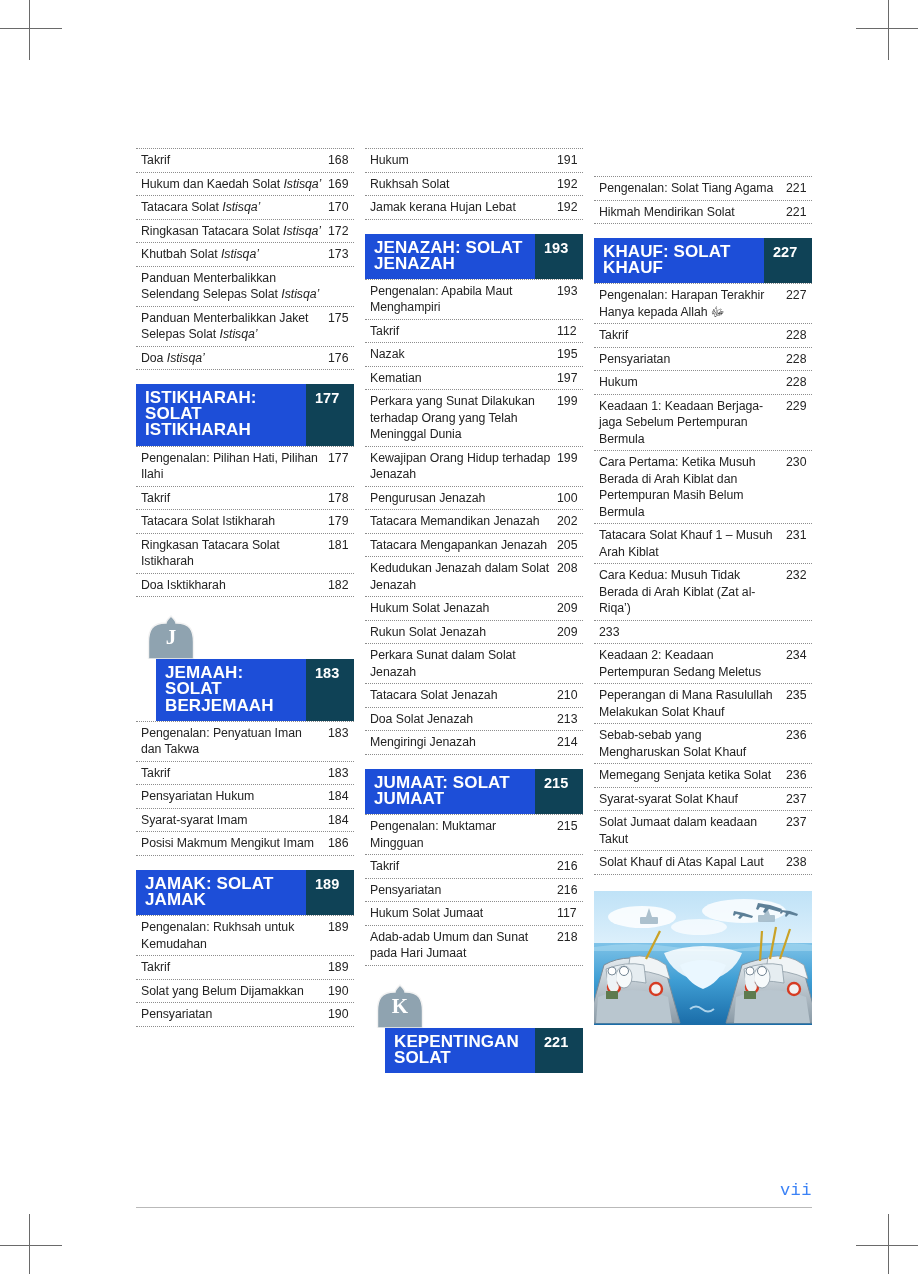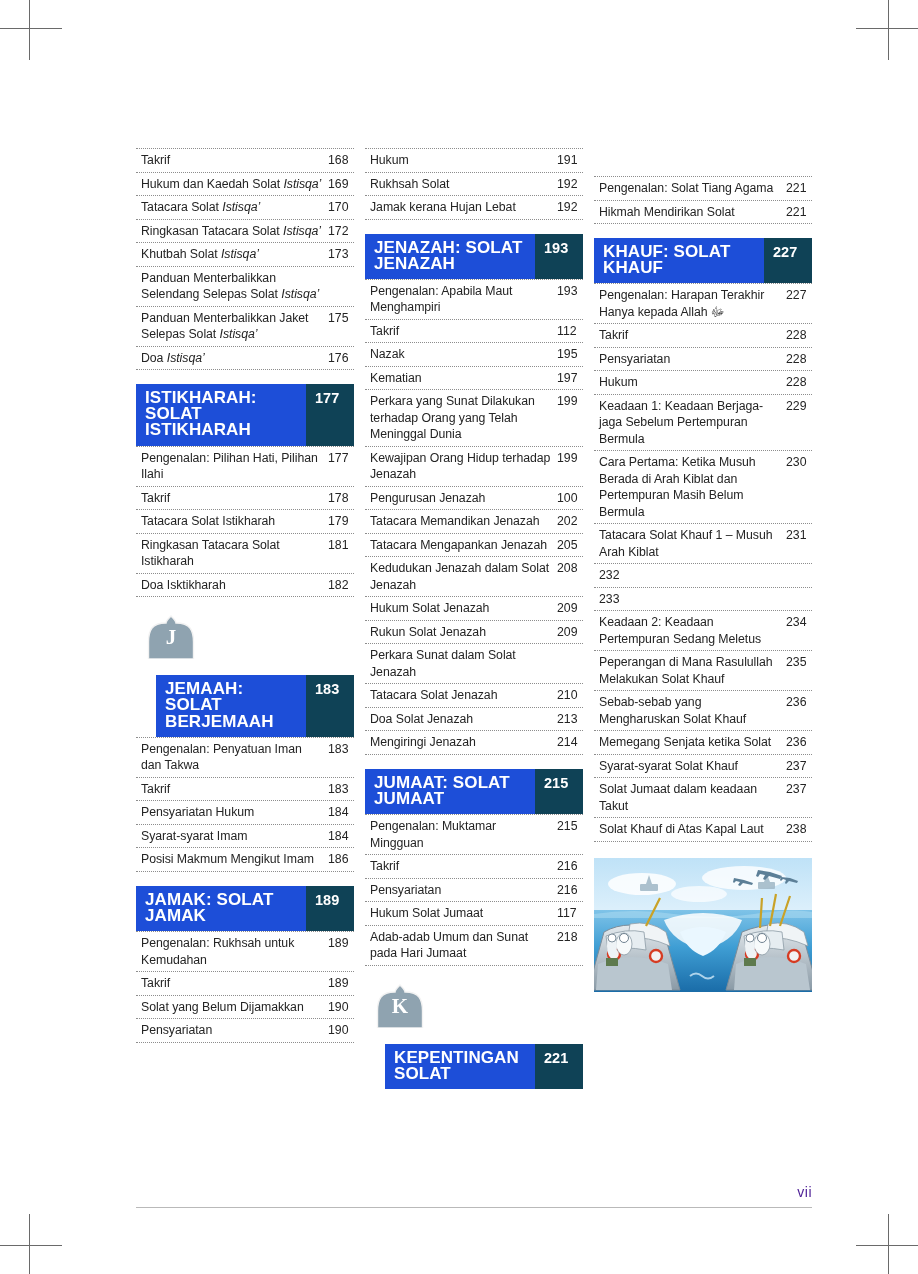--- a/index.html
+++ b/index.html
@@ -134,21 +134,21 @@
     left: 0;
     top: 12px;
     width: 52px;
     text-align: center;
     color: #ffffff;
     font-family: "Liberation Serif", serif;
     font-weight: bold;
     font-size: 21px;
     line-height: 21px;
   }
-  .badge-wrap + .chapter { margin-top: 16px; padding-left: 20px; }
+  .badge-wrap + .chapter { margin-top: 0; padding-left: 20px; }
 
   
   .illus {
     margin-top: 16px;
     width: 218px;
     height: 134px;
     position: relative;
     overflow: hidden;
     background: #dff0fb;
   }
@@ -160,23 +160,23 @@
     left: 136px;
     right: 106px;
     bottom: 66px;
     height: 1px;
     background: #b9b9b9;
   }
   .folio {
     position: absolute;
     right: 106px;
     bottom: 74px;
-    font-family: Liberation Sans, sans-serif;
-    font-size: 14px;
-    color: #4c1d95;
+    font-family: Liberation Mono, monospace;
+    font-size: 17px;
+    color: #3b82f6;
     letter-spacing: 0.5px;
   }
 </style>
 </head>
 <body>
 
 <div class="page">
 
   <div class="crop h tl-h"></div>
   <div class="crop v tl-v"></div>
@@ -468,20 +468,21 @@
           </div>
           <div class="toc-row">
             <span class="toc-title">Cara Pertama: Ketika Musuh Berada di Arah Kiblat dan Pertempuran Masih Belum Bermula</span>
             <span class="toc-page">230</span>
           </div>
           <div class="toc-row">
             <span class="toc-title">Tatacara Solat Khauf 1 – Musuh Arah Kiblat</span>
             <span class="toc-page">231</span>
           </div>
           <div class="toc-row">
+            <span class="toc-title">Cara Kedua: Musuh Tidak Berada di Arah Kiblat (Zat al-Riqa’)</span>
             <span class="toc-page">232</span>
           </div>
           <div class="toc-row">
             <span class="toc-page">233</span>
           </div>
           <div class="toc-row">
             <span class="toc-title">Keadaan 2: Keadaan Pertempuran Sedang Meletus</span>
             <span class="toc-page">234</span>
           </div>
           <div class="toc-row">

